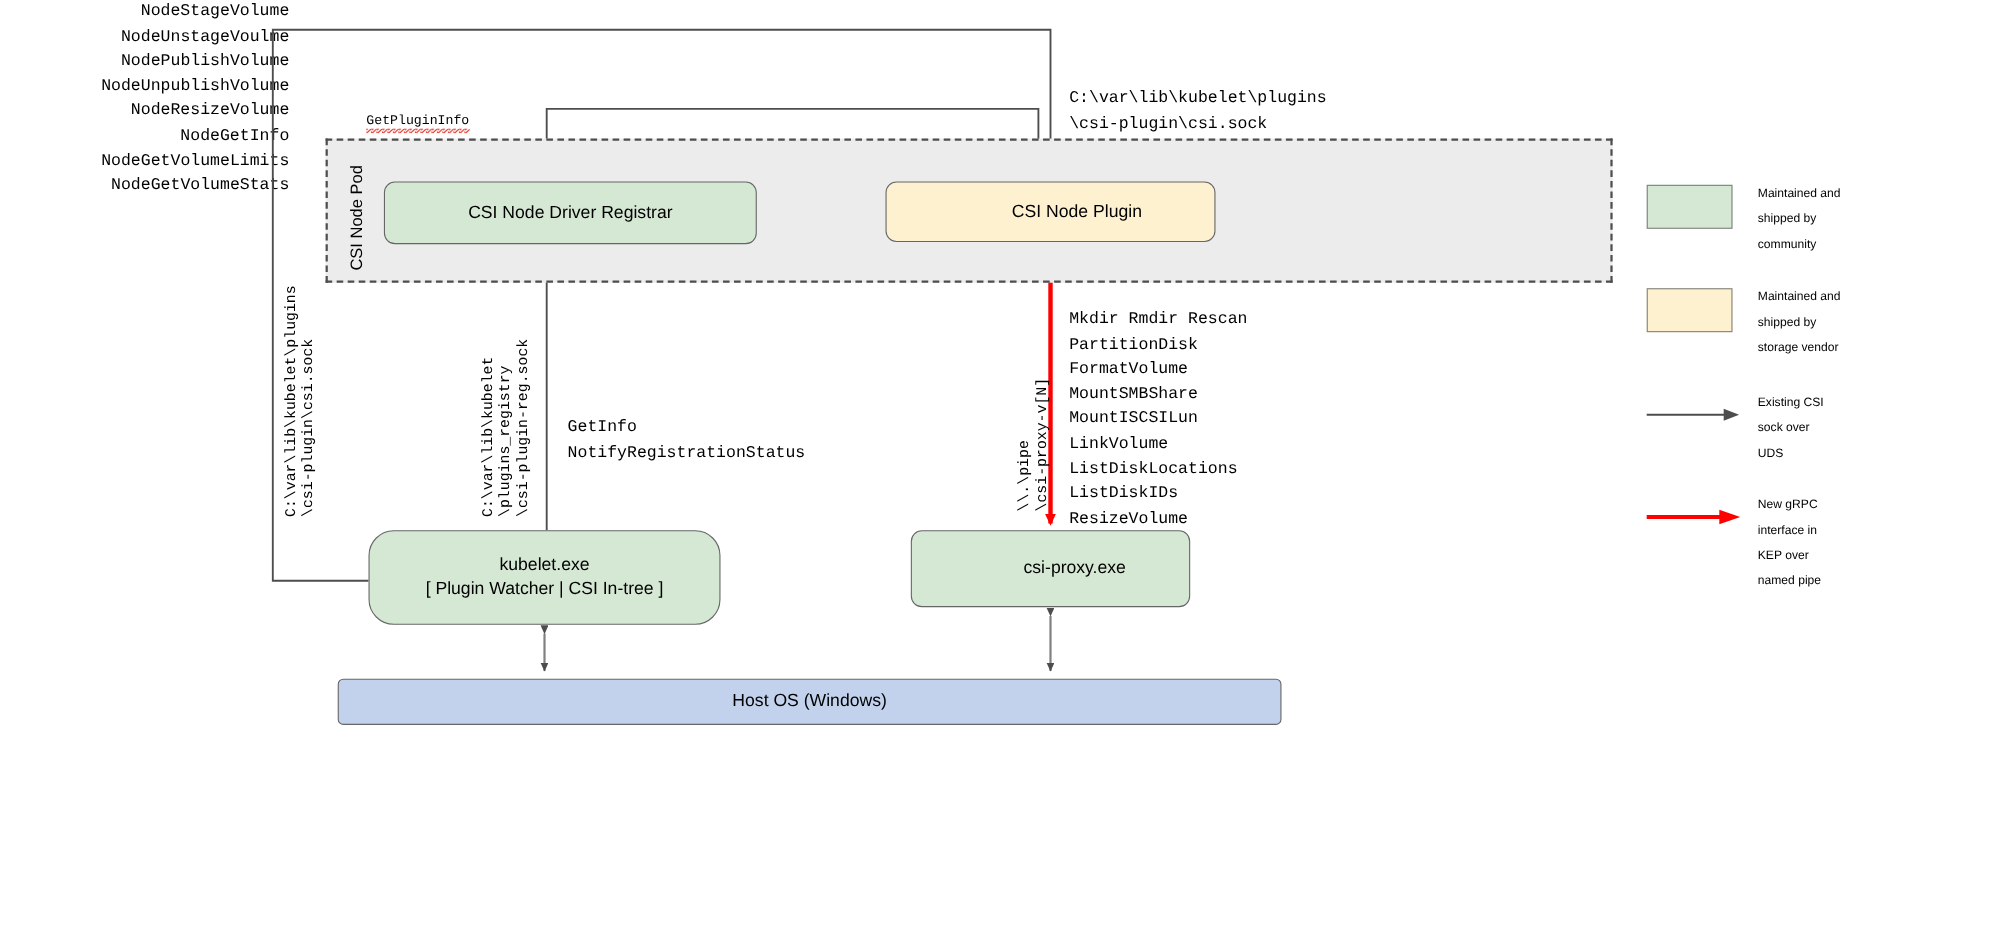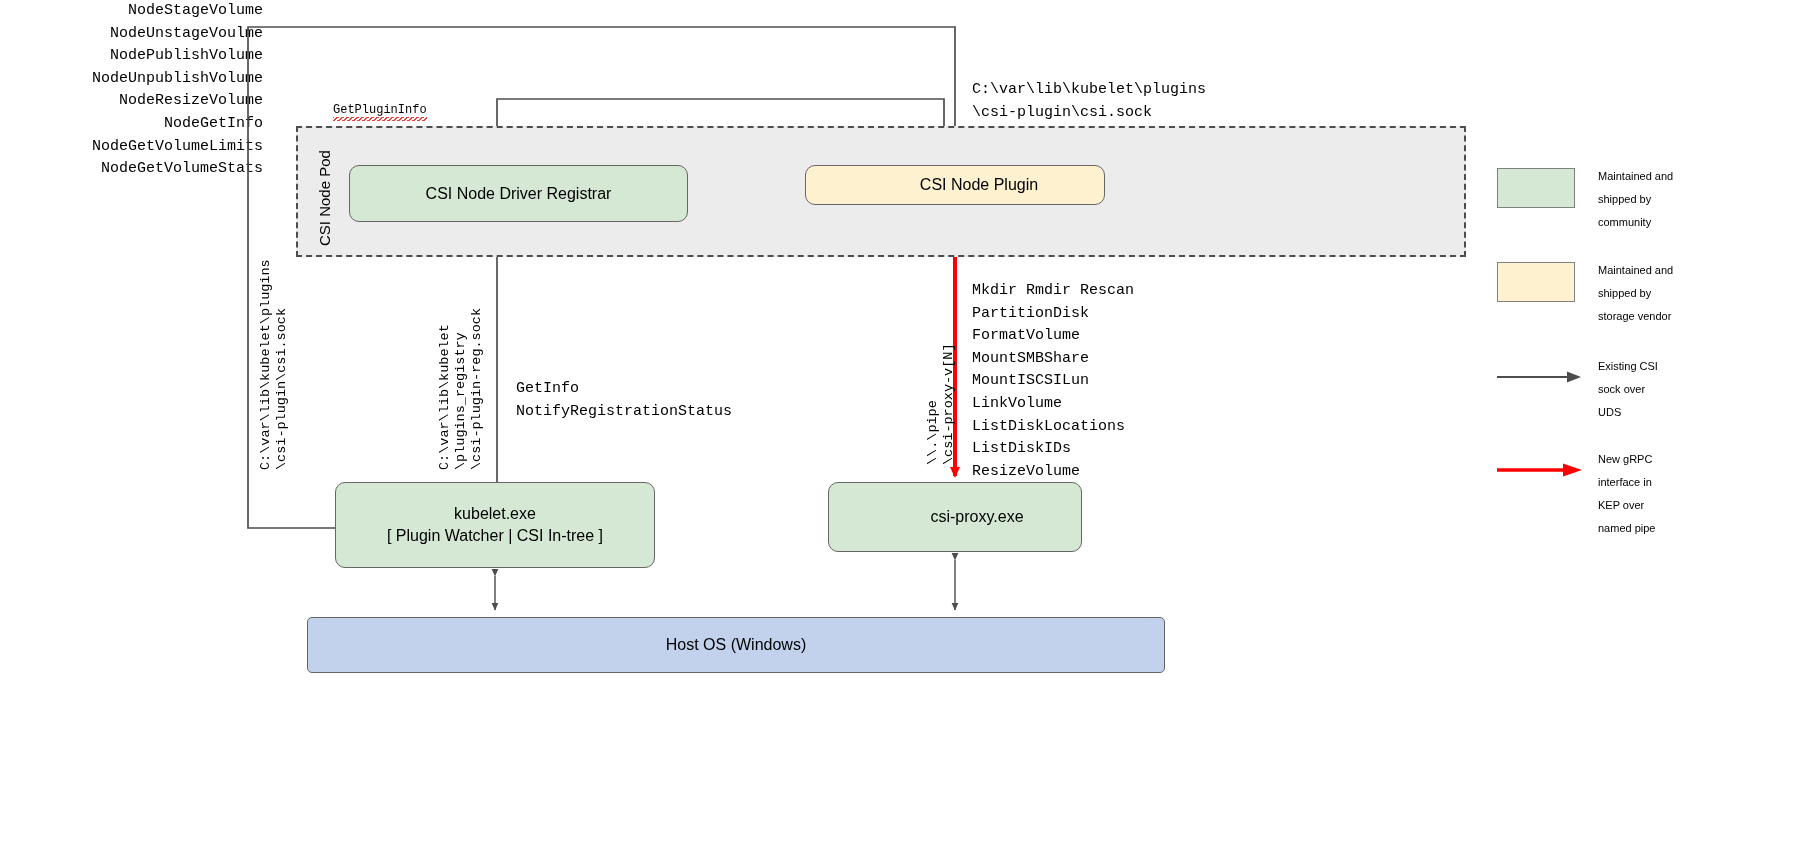--- a/index.html
+++ b/index.html
@@ -15,24 +15,24 @@
       translate:0 110px;font-size:15px;color:#000;white-space:nowrap;}
 
   
   .nodebox{position:absolute;box-sizing:border-box;border:1.6px solid #666666;
       border-radius:10px;display:flex;flex-direction:column;align-items:center;
       justify-content:center;font-size:16px;text-align:center;line-height:1.35;}
   .green{background:#d5e8d4;}
   .amber{background:#fdf1d0;}
 
   #box-registrar{left:349px;top:165px;width:339px;height:57px;}
-  #box-plugin{left:805px;top:165px;width:300px;height:40px;padding-left:48px;}
-  #box-kubelet{left:335px;top:482px;width:320px;height:86px;}
+  #box-plugin{left:805px;top:165px;width:300px;height:55px;padding-left:48px;}
+  #box-kubelet{left:335px;top:482px;width:320px;height:86px;border-radius:23px;}
   #box-proxy{left:828px;top:482px;width:254px;height:70px;padding-left:44px;}
-  #box-hostos{position:absolute;left:307px;top:617px;width:858px;height:56px;
+  #box-hostos{position:absolute;left:307px;top:617px;width:858px;height:42px;
       box-sizing:border-box;border:1.6px solid #666;border-radius:5px;
       background:#c3d2ec;display:flex;align-items:center;justify-content:center;
       font-size:16px;}
 
   
   .txt{position:absolute;white-space:pre;font-size:15px;line-height:22.6px;color:#000;}
   #getplugininfo{left:333px;top:99px;font-size:12px;text-decoration:none;}
   #getplugininfo .squiggle{
      background-image:repeating-linear-gradient(135deg,#e8443a 0 1.2px,transparent 1.2px 2.6px);
      background-repeat:repeat-x;background-size:5px 4px;background-position:0 100%;

